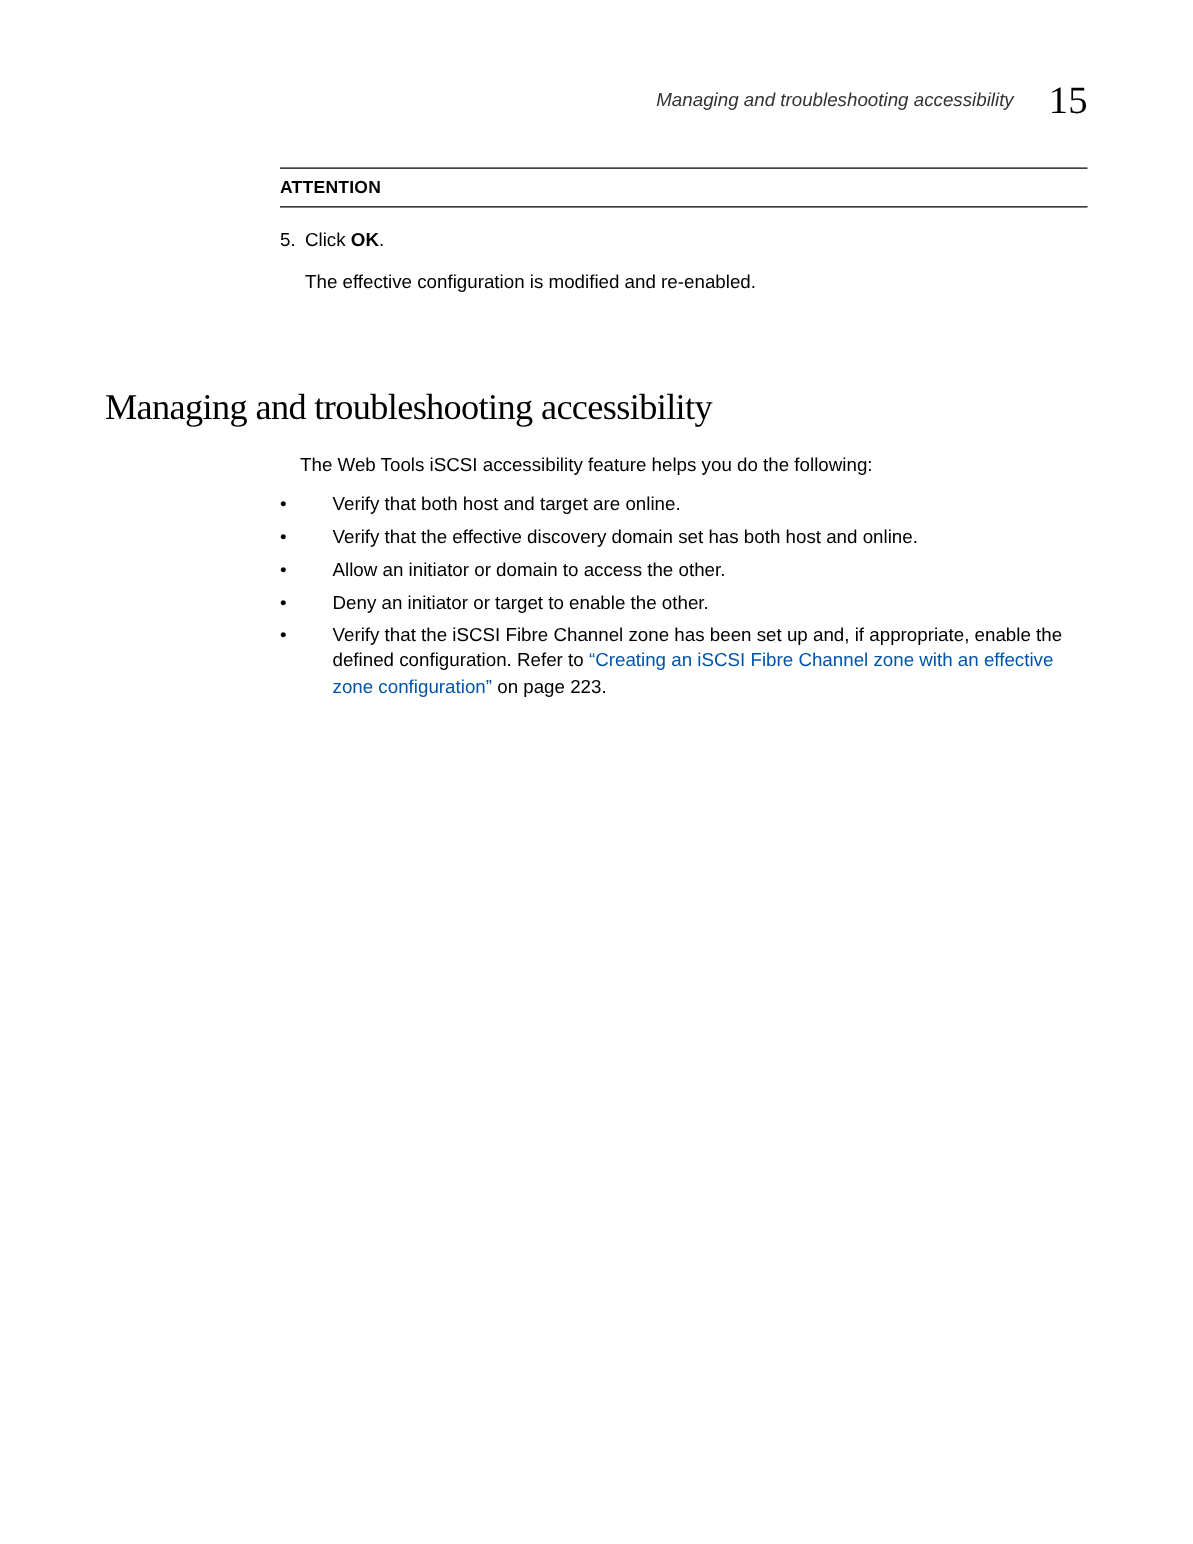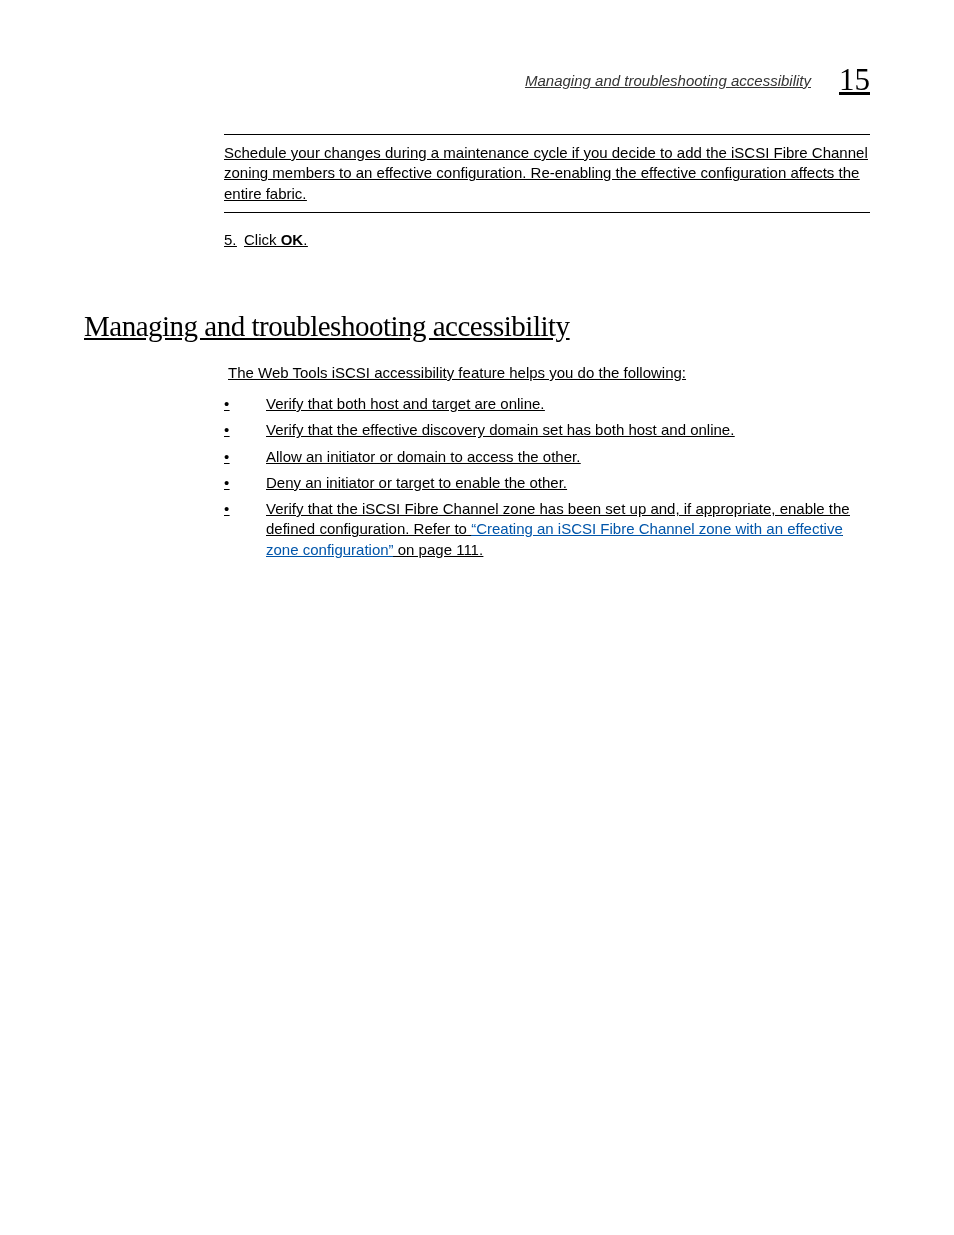--- a/index.html
+++ b/index.html
@@ -1,19 +1,18 @@
 <!DOCTYPE html>
 <html><head>
   <meta charset="utf-8">
   <style>
     * {
       margin: 0;
       padding: 0;
       box-sizing: border-box;
-      text-decoration: underline;
     }
     body {
       font-family: Arial, Helvetica, sans-serif;
       background: #ffffff;
       width: 954px;
       height: 1235px;
       position: relative;
       color: #000;
     }
     .page-header {
@@ -80,21 +79,21 @@
       left: 84px;
       top: 310px;
       font-family: Georgia, 'Times New Roman', serif;
       font-size: 29px;
       font-weight: normal;
       font-stretch: condensed;
       letter-spacing: -0.5px;
     }
     .intro-para {
       position: absolute;
-      left: 228px;
+      left: 240px;
       top: 364px;
       font-size: 15px;
       right: 84px;
     }
     .bullet-list {
       position: absolute;
       left: 224px;
       right: 84px;
       top: 394px;
     }
@@ -123,30 +122,31 @@
 </head>
 <body>
 
 <div class="page-header">
   <span class="header-text">Managing and troubleshooting accessibility</span>
   <span class="chapter-number">15</span>
 </div>
 
 <div class="content-block">
   <div class="attention-box">
-    <div class="attention-body">Schedule your changes during a maintenance cycle if you decide to add the iSCSI Fibre Channel zoning members to an effective configuration. Re-enabling the effective configuration affects the entire fabric.</div>
+    <div class="attention-label">ATTENTION</div>
   </div>
 
   <div class="step-list">
     <div class="step-row">
       <span class="step-num">5.</span>
       <span class="step-body">
         <span>Click </span><span class="bold">OK</span><span>.</span>
       </span>
     </div>
+    <div class="step-result">The effective configuration is modified and re-enabled.</div>
   </div>
 </div>
 
 <h1 class="section-heading">Managing and troubleshooting accessibility</h1>
 
 <p class="intro-para">The Web Tools iSCSI accessibility feature helps you do the following:</p>
 
 <div class="bullet-list">
   <div class="bullet-item">
     <span class="bullet-glyph">•</span>
@@ -160,16 +160,16 @@
     <span class="bullet-glyph">•</span>
     <span class="bullet-text">Allow an initiator or domain to access the other.</span>
   </div>
   <div class="bullet-item">
     <span class="bullet-glyph">•</span>
     <span class="bullet-text">Deny an initiator or target to enable the other.</span>
   </div>
   <div class="bullet-item">
     <span class="bullet-glyph">•</span>
     <span class="bullet-text">
-      <span>Verify that the iSCSI Fibre Channel zone has been set up and, if appropriate, enable the defined configuration. Refer to </span><span class="link">“Creating an iSCSI Fibre Channel zone with an effective zone configuration”</span><span> on page 111.</span>
+      <span>Verify that the iSCSI Fibre Channel zone has been set up and, if appropriate, enable the defined configuration. Refer to </span><span class="link">“Creating an iSCSI Fibre Channel zone with an effective zone configuration”</span><span> on page 223.</span>
     </span>
   </div>
 </div>
 
 </body></html>

